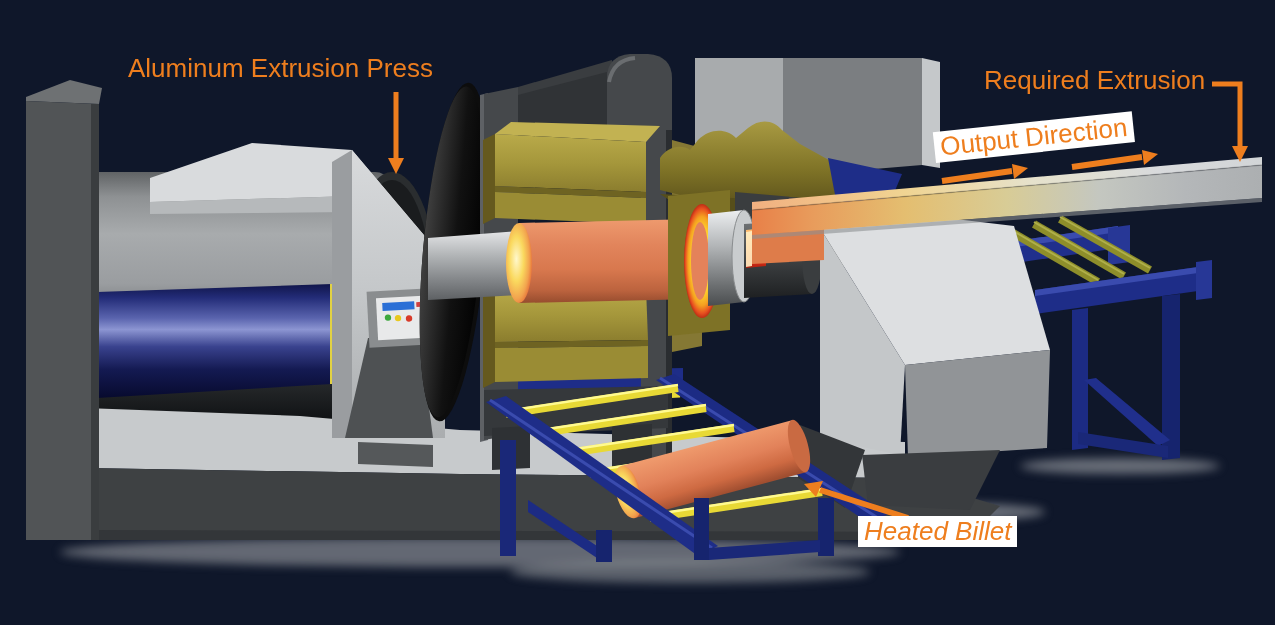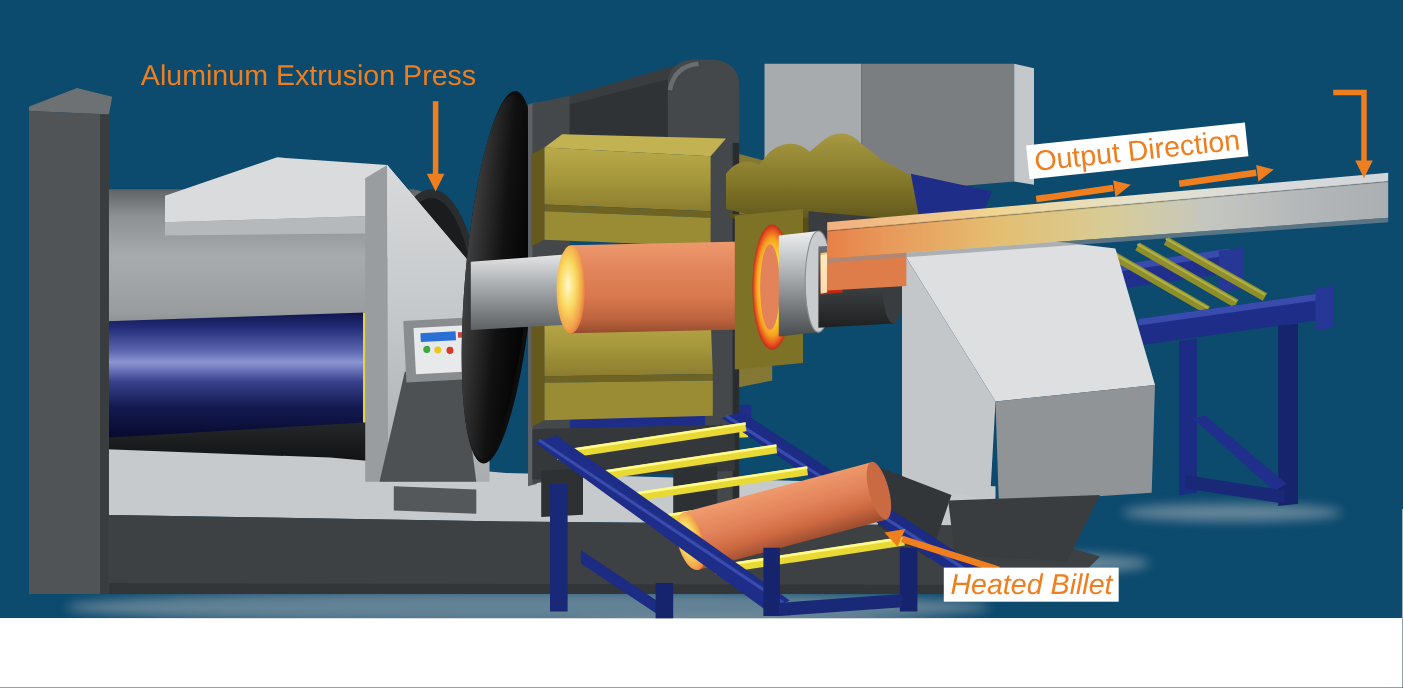--- a/index.html
+++ b/index.html
@@ -1,16 +1,16 @@
 <!DOCTYPE html>
 <html style="--accent_orange: #EE7E1E; --billet_orange: #DF7F54; --container_gold: #A5973B; --tooling_olive: #7E7226; --frame_navy: #1E2D88; --roller_yellow: #E8D935; --runout_roller_olive: #8E8E2A; --ram_blue: #232B7A; --machine_light_gray: #C6C9CB; --machine_dark_gray: #3E4143; --die_glow_yellow: #FFD62E; --die_glow_red: #E8401E; --extrusion_steel_gray: #AEB1B3;"><head>
 <meta charset="utf-8">
 <style>
   html,body{margin:0;padding:0;background:#ffffff;}
-  .stage{position:relative;width:1275px;height:562px;background:#0c4a6e;overflow:hidden;
+  .stage{position:relative;width:1275px;height:625px;background:#0f172a;overflow:hidden;
          font-family:"Liberation Sans", sans-serif;}
   .stage svg{position:absolute;left:0;top:0;}
   .label{position:absolute;color:var(--accent_orange,#EE7E1E);font-size:26px;font-weight:400;
          white-space:nowrap;line-height:1.1;}
   .label.bg{background:#ffffff;padding:1px 6px;}
   .label.tilt{transform:rotate(-6deg);transform-origin:left bottom;}
 </style>
 </head>
 <body>
 
@@ -348,16 +348,17 @@
       <polygon points="1158,154 1142,150 1144,165" stroke="none"></polygon>
     </g>
     <g>
       <line x1="908" y1="518" x2="820" y2="490" stroke-width="6"></line>
       <polygon points="804,484 823,481 816,497" stroke="none"></polygon>
     </g>
   </g>
 </svg>
 
 <div class="label" style="left:128px;top:54px;">Aluminum Extrusion Press</div>
+<div class="label" style="left:984px;top:66px;">Required Extrusion</div>
 <div class="label tilt bg" style="left:936px;top:132px;">Output Direction</div>
 <div class="label bg" style="left:858px;top:516px;font-style:italic;">Heated Billet</div>
 
 </div>
 
 </body></html>

